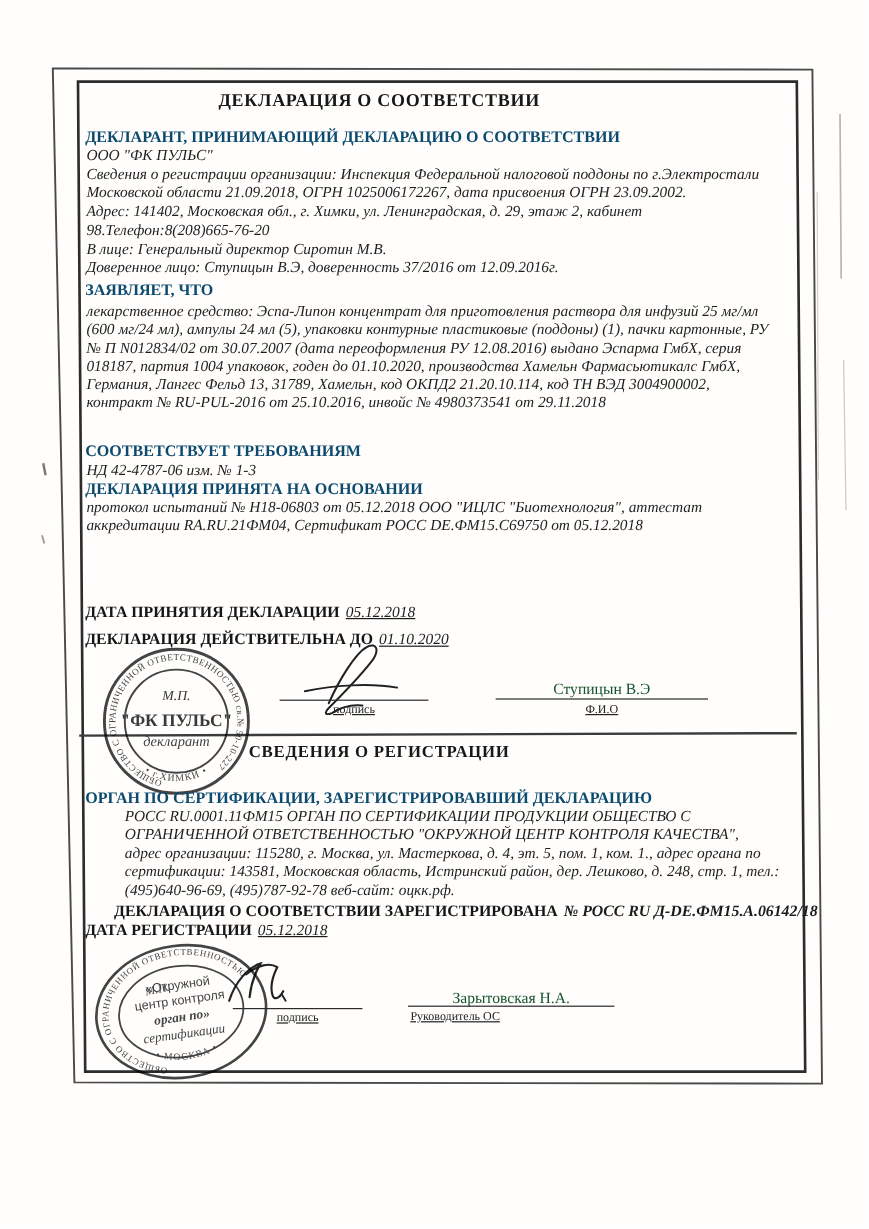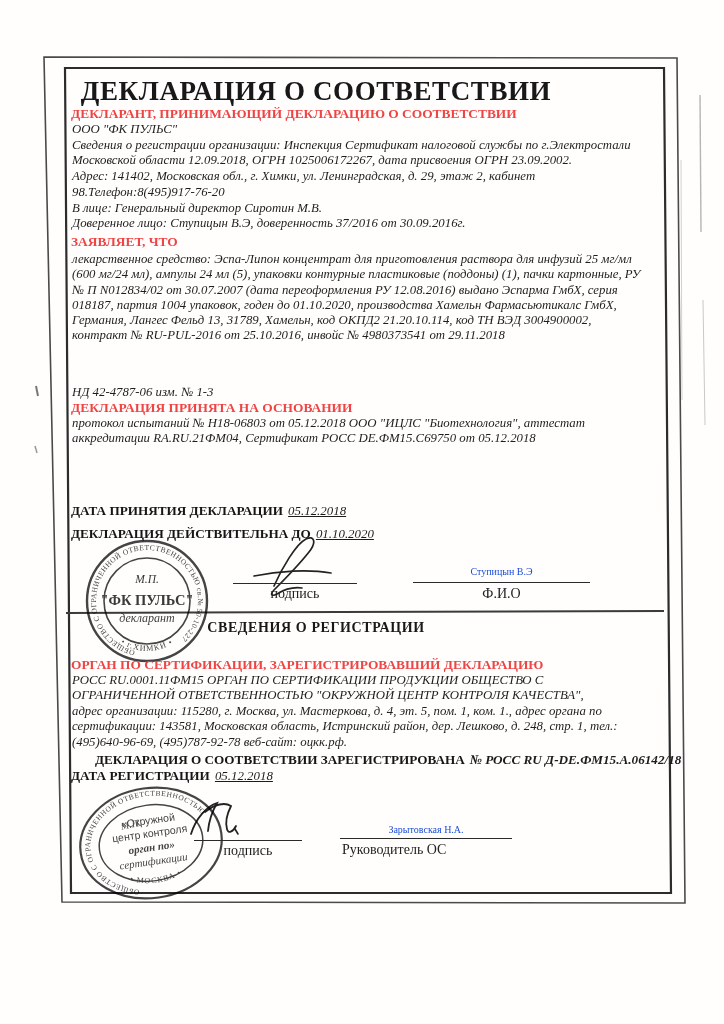--- a/index.html
+++ b/index.html
@@ -3,32 +3,32 @@
 <meta charset="utf-8">
 <style>
   html,body{margin:0;padding:0;background:#fff;}
   .page{
     position:relative;width:724px;height:1024px;background:#fffefd;
     font-family:"Liberation Serif","DejaVu Serif",serif;color:#1c1c1c;overflow:hidden;
   }
   .abs{position:absolute;}
   .doc-title{
     left:72px;width:488px;text-align:center;font-weight:bold;
-    font-size:27px;letter-spacing:.6px;white-space:nowrap;color:#181818;
+    font-size:15px;letter-spacing:.6px;white-space:nowrap;color:#181818;
   }
-  .h{font-weight:bold;font-size:13.4px;white-space:nowrap;color:#ef4444;}
+  .h{font-weight:bold;font-size:13.4px;white-space:nowrap;color:#0c4a6e;}
   .para{font-style:italic;font-size:12.8px;line-height:15.3px;white-space:nowrap;color:#1e1e1e;}
   .para div{white-space:nowrap;}
   .row{white-space:nowrap;}
   .row .lbl{font-weight:bold;font-size:13.2px;color:#161616;}
   .row .val{font-style:italic;font-size:12.9px;margin-left:5px;text-decoration:underline;}
   .row .valb{font-style:italic;font-weight:bold;font-size:13.2px;margin-left:5px;}
   .sigline{border-top:1.4px solid #2a2a2a;height:0;}
-  .under-label{font-size:14px;text-align:center;white-space:nowrap;color:#222;}
-  .name{font-size:10px;text-align:center;white-space:nowrap;color:#1d4ed8;}
+  .under-label{font-size:10px;text-align:center;white-space:nowrap;color:#222;text-decoration:underline;}
+  .name{font-size:13px;text-align:center;white-space:nowrap;color:#14532d;}
   .stamp{mix-blend-mode:multiply;opacity:.9;}
   .sig{mix-blend-mode:multiply;}
 </style>
 </head>
 <body>
 
 <div class="page">
 
   <svg class="abs" style="left:0;top:0;" width="724" height="1024" viewBox="0 0 724 1024">
     <polygon points="44,57 677,58 685,903 62,902" fill="none" stroke="#4a4a4a" stroke-width="1.6"></polygon>
@@ -39,38 +39,39 @@
     <line x1="681" y1="160" x2="682" y2="400" stroke="#9a9a9a" stroke-width="1" opacity="0.45"></line>
     <line x1="36" y1="386" x2="38" y2="396" stroke="#777" stroke-width="2"></line>
     <line x1="35" y1="446" x2="37" y2="453" stroke="#999" stroke-width="1.5"></line>
   </svg>
 
   <div class="abs doc-title" style="top:76px;">ДЕКЛАРАЦИЯ О СООТВЕТСТВИИ</div>
 
   <div class="abs h" style="left:71px;top:106px;">ДЕКЛАРАНТ, ПРИНИМАЮЩИЙ ДЕКЛАРАЦИЮ О СООТВЕТСТВИИ</div>
   <div class="abs para" style="left:72px;top:122px;line-height:15.7px;">
     <div>ООО "ФК ПУЛЬС"</div>
-    <div>Сведения о регистрации организации: Инспекция Сертификат налоговой службы по г.Электростали</div>
-    <div>Московской области 12.09.2018, ОГРН 1025006172267, дата присвоения ОГРН 23.09.2002.</div>
+    <div>Сведения о регистрации организации: Инспекция Федеральной налоговой поддоны по г.Электростали</div>
+    <div>Московской области 21.09.2018, ОГРН 1025006172267, дата присвоения ОГРН 23.09.2002.</div>
     <div>Адрес: 141402, Московская обл., г. Химки, ул. Ленинградская, д. 29, этаж 2, кабинет</div>
-    <div>98.Телефон:8(495)917-76-20</div>
+    <div>98.Телефон:8(208)665-76-20</div>
     <div>В лице: Генеральный директор Сиротин М.В.</div>
-    <div>Доверенное лицо: Ступицын В.Э, доверенность 37/2016 от 30.09.2016г.</div>
+    <div>Доверенное лицо: Ступицын В.Э, доверенность 37/2016 от 12.09.2016г.</div>
   </div>
 
   <div class="abs h" style="left:71px;top:234px;">ЗАЯВЛЯЕТ, ЧТО</div>
   <div class="abs para" style="left:72px;top:252px;">
     <div>лекарственное средство: Эспа-Липон концентрат для приготовления раствора для инфузий 25 мг/мл</div>
     <div>(600 мг/24 мл), ампулы 24 мл (5), упаковки контурные пластиковые (поддоны) (1), пачки картонные, РУ</div>
     <div>№ П N012834/02 от 30.07.2007 (дата переоформления РУ 12.08.2016) выдано Эспарма ГмбХ, серия</div>
     <div>018187, партия 1004 упаковок, годен до 01.10.2020, производства Хамельн Фармасьютикалс ГмбХ,</div>
     <div>Германия, Лангес Фельд 13, 31789, Хамельн, код ОКПД2 21.20.10.114, код ТН ВЭД 3004900002,</div>
     <div>контракт № RU-PUL-2016 от 25.10.2016, инвойс № 4980373541 от 29.11.2018</div>
   </div>
 
+  <div class="abs h" style="left:71px;top:368px;">СООТВЕТСТВУЕТ ТРЕБОВАНИЯМ</div>
   <div class="abs para" style="left:72px;top:385px;text-align:right;">
     <div>НД 42-4787-06 изм. № 1-3</div>
   </div>
 
   <div class="abs h" style="left:71px;top:400px;">ДЕКЛАРАЦИЯ ПРИНЯТА НА ОСНОВАНИИ</div>
   <div class="abs para" style="left:72px;top:416px;">
     <div>протокол испытаний № Н18-06803 от 05.12.2018 ООО "ИЦЛС "Биотехнология", аттестат</div>
     <div>аккредитации RA.RU.21ФМ04, Сертификат РОСС DE.ФМ15.С69750 от 05.12.2018</div>
   </div>
 
@@ -107,21 +108,21 @@
   <div class="abs sigline" style="left:233px;top:583px;width:124px;"></div>
   <div class="abs under-label" style="left:233px;top:586px;width:124px;">подпись</div>
 
   <div class="abs name" style="left:413px;top:566px;width:177px;">Ступицын В.Э</div>
   <div class="abs sigline" style="left:413px;top:582px;width:177px;"></div>
   <div class="abs under-label" style="left:413px;top:586px;width:177px;">Ф.И.О</div>
 
   <div class="abs doc-title" style="top:620px;font-size:14px;">СВЕДЕНИЯ О РЕГИСТРАЦИИ</div>
 
   <div class="abs h" style="left:71px;top:657px;">ОРГАН ПО СЕРТИФИКАЦИИ, ЗАРЕГИСТРИРОВАВШИЙ ДЕКЛАРАЦИЮ</div>
-  <div class="abs para" style="left:72px;top:673px;line-height:15.4px;">
+  <div class="abs para" style="left:72px;top:673px;line-height:15.4px;padding-left:32px;">
     <div>РОСС RU.0001.11ФМ15 ОРГАН ПО СЕРТИФИКАЦИИ ПРОДУКЦИИ ОБЩЕСТВО С</div>
     <div>ОГРАНИЧЕННОЙ ОТВЕТСТВЕННОСТЬЮ "ОКРУЖНОЙ ЦЕНТР КОНТРОЛЯ КАЧЕСТВА",</div>
     <div>адрес организации: 115280, г. Москва, ул. Мастеркова, д. 4, эт. 5, пом. 1, ком. 1., адрес органа по</div>
     <div>сертификации: 143581, Московская область, Истринский район, дер. Лешково, д. 248, стр. 1, тел.:</div>
     <div>(495)640-96-69, (495)787-92-78 веб-сайт: оцкк.рф.</div>
   </div>
 
   <div class="abs row" style="left:71px;top:750px;padding-left:24px;">
     <span class="lbl">ДЕКЛАРАЦИЯ О СООТВЕТСТВИИ ЗАРЕГИСТРИРОВАНА</span><span class="valb">№ РОСС RU Д-DE.ФМ15.А.06142/18</span>
   </div>

